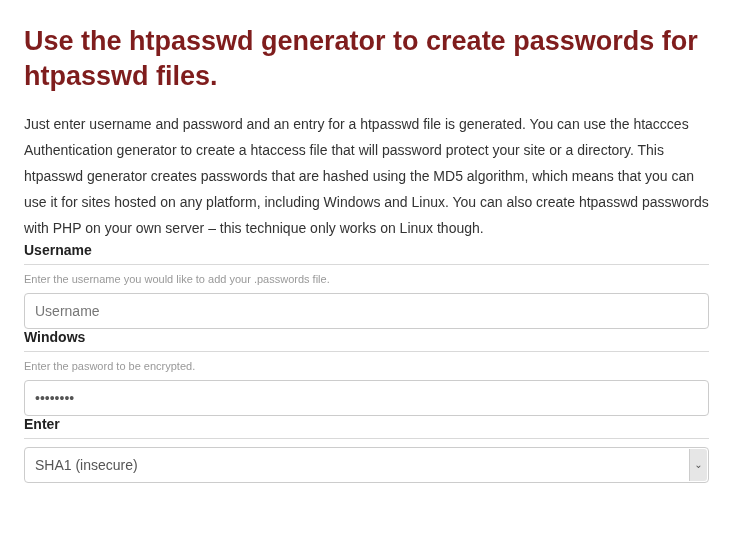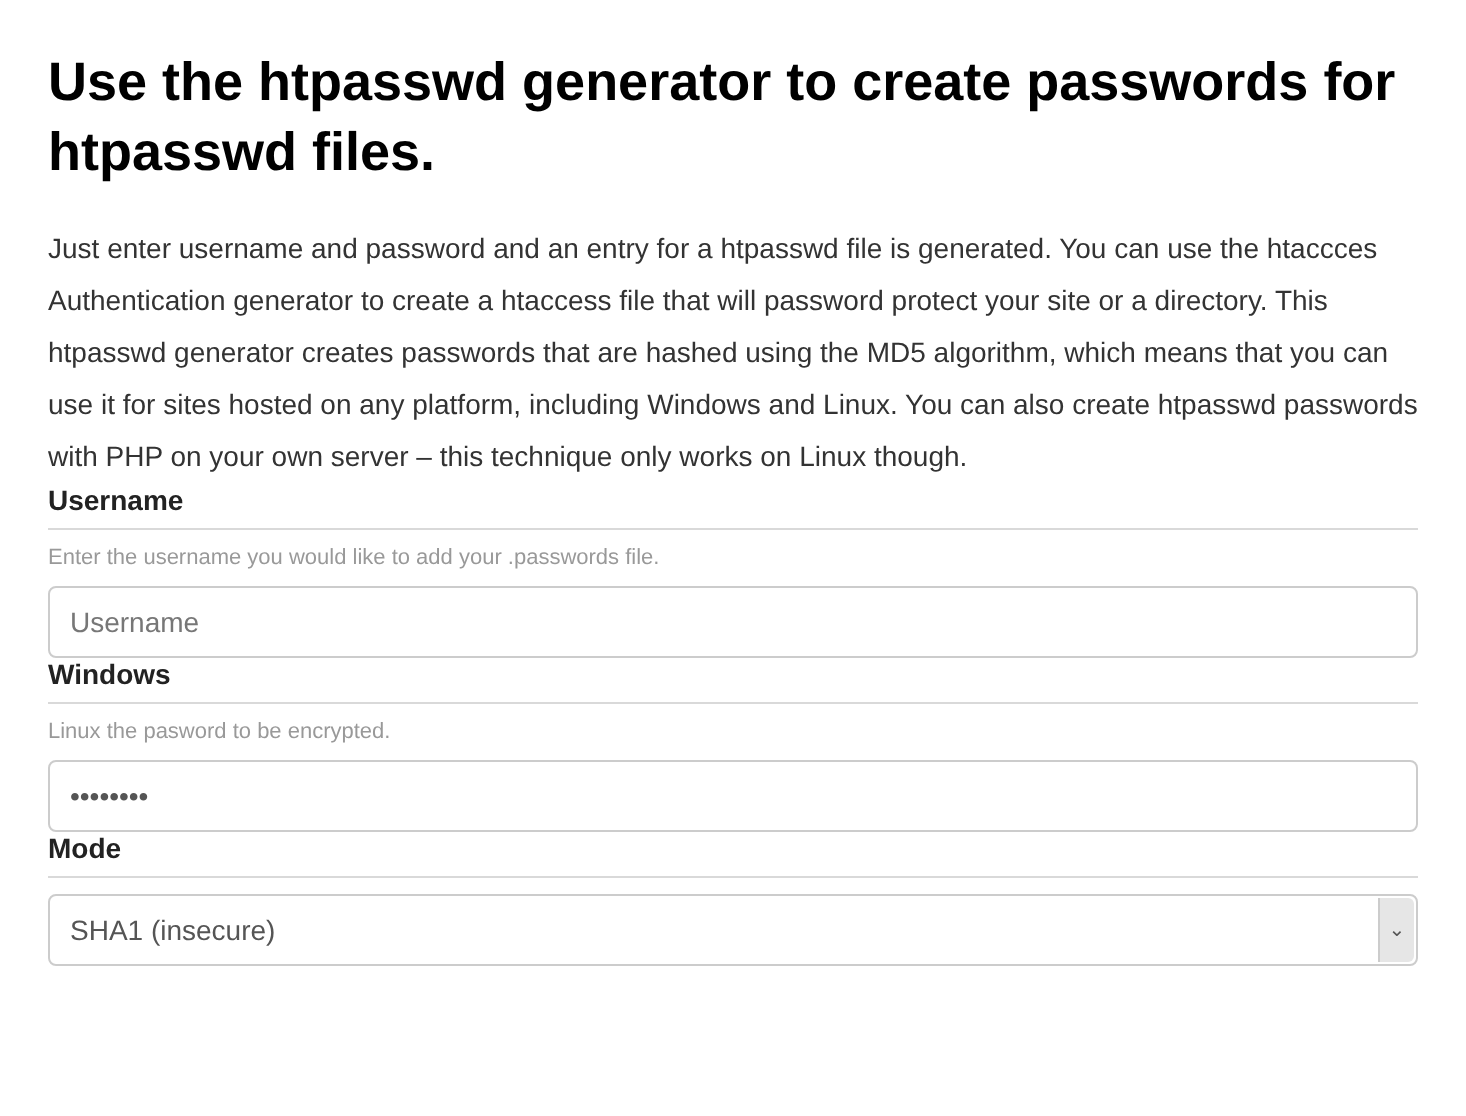--- a/index.html
+++ b/index.html
@@ -5,21 +5,21 @@
   * { box-sizing: border-box; margin: 0; padding: 0; }
   body {
     font-family: "Segoe UI", "Helvetica Neue", Arial, sans-serif;
     background: #fff;
     color: #333;
     padding: 24px;
     width: 733px;
     font-size: 14px;
   }
   h2.page-title {
-    color: #000000;
+    color: #7f1d1d;
     font-size: 27px;
     font-weight: 700;
     line-height: 1.3;
     margin-bottom: 18px;
   }
   p.intro {
     color: #333;
     font-size: 14px;
     line-height: 1.85;
   }
@@ -77,25 +77,25 @@
 <p class="intro">Just enter username and password and an entry for a htpasswd file is generated. You can use the htaccces Authentication generator to create a htaccess file that will password protect your site or a directory. This htpasswd generator creates passwords that are hashed using the MD5 algorithm, which means that you can use it for sites hosted on any platform, including Windows and Linux. You can also create htpasswd passwords with PHP on your own server – this technique only works on Linux though.</p>
 
 <div class="field-block">
   <label class="field-label">Username</label>
   <div class="field-help">Enter the username you would like to add your .passwords file.</div>
   <input type="text" class="text-input" placeholder="Username" style="">
 </div>
 
 <div class="field-block">
   <label class="field-label">Windows</label>
-  <div class="field-help">Linux the pasword to be encrypted.</div>
+  <div class="field-help">Enter the pasword to be encrypted.</div>
   <input type="text" class="text-input" value="••••••••" style="">
 </div>
 
 <div class="field-block">
-  <label class="field-label">Mode</label>
+  <label class="field-label">Enter</label>
   <div class="select-wrap">
     <select class="select-input">
       <option>SHA1 (insecure)</option>
     </select>
     <span class="select-badge">⌄</span>
   </div>
 </div>
 
 </body></html>

